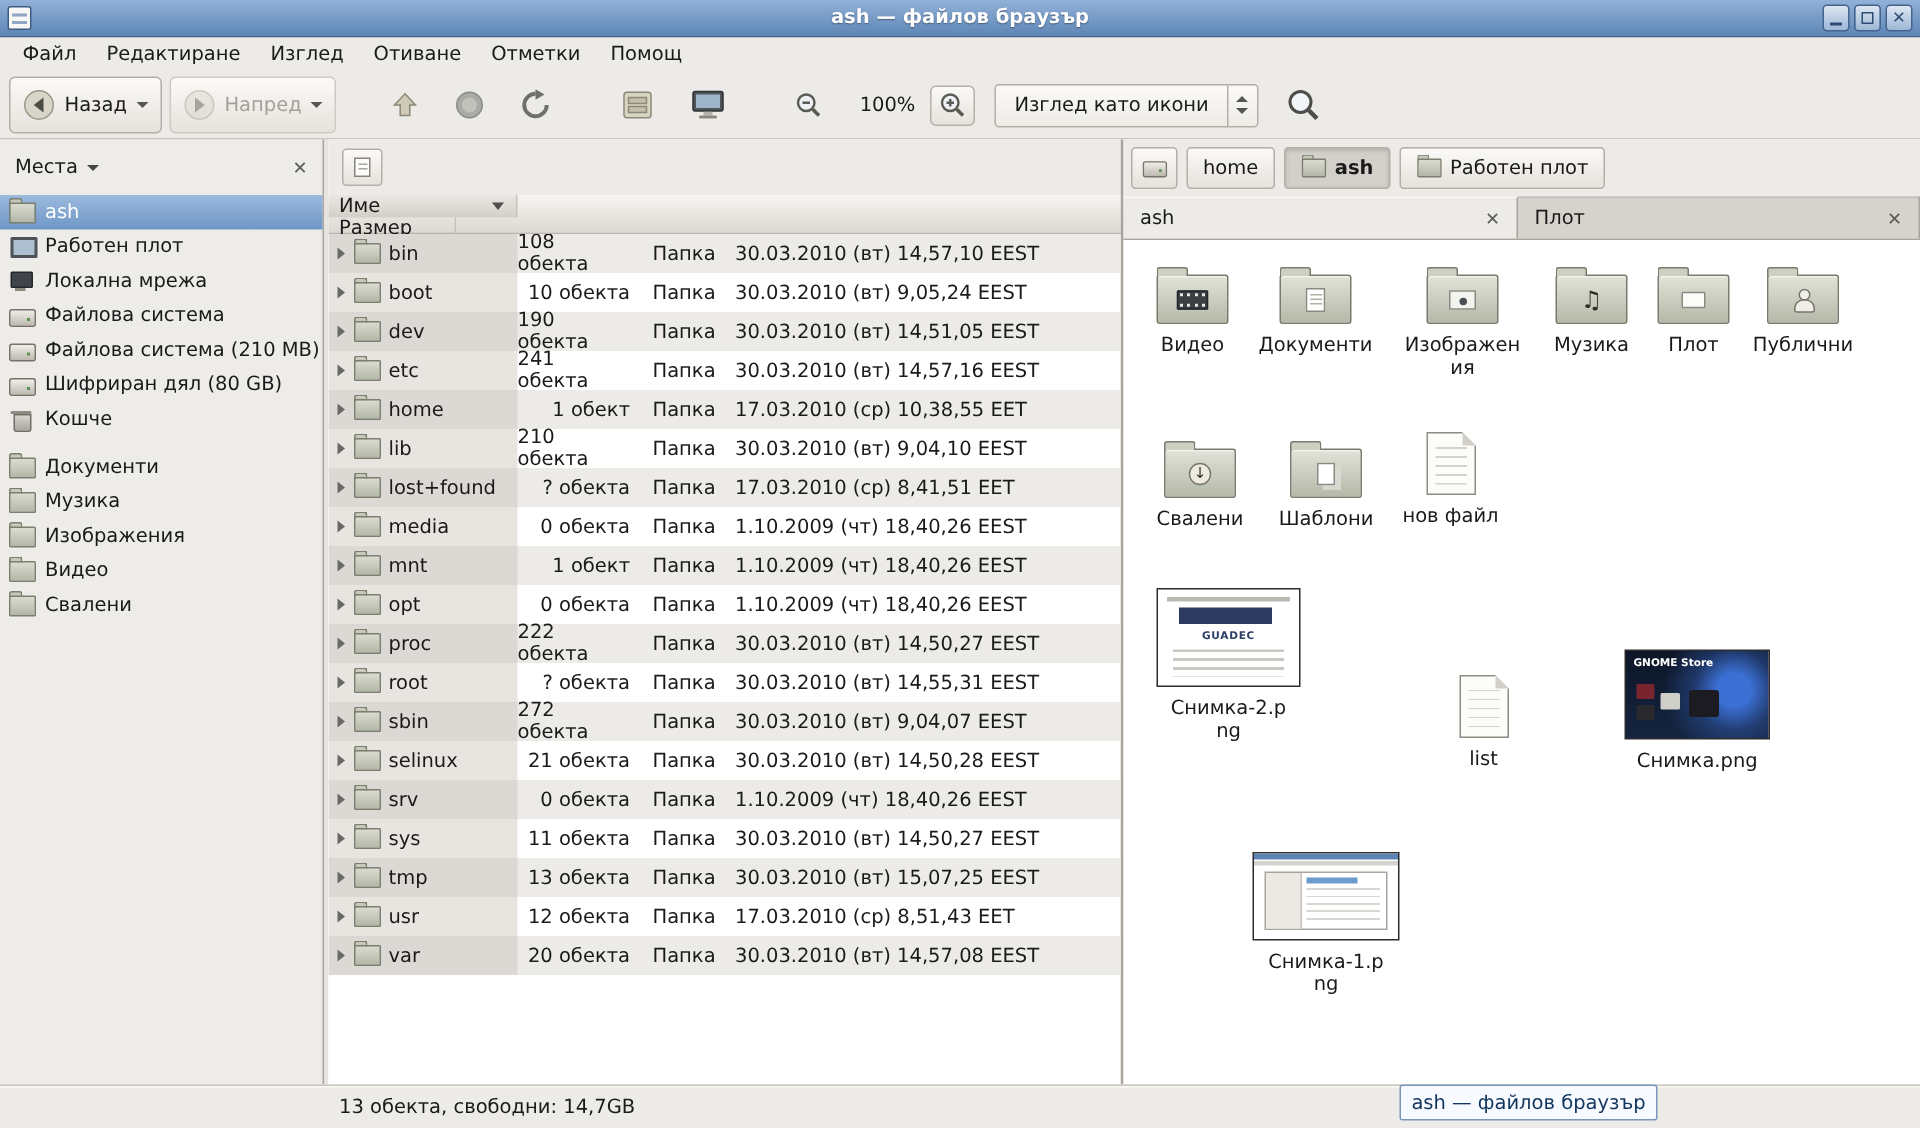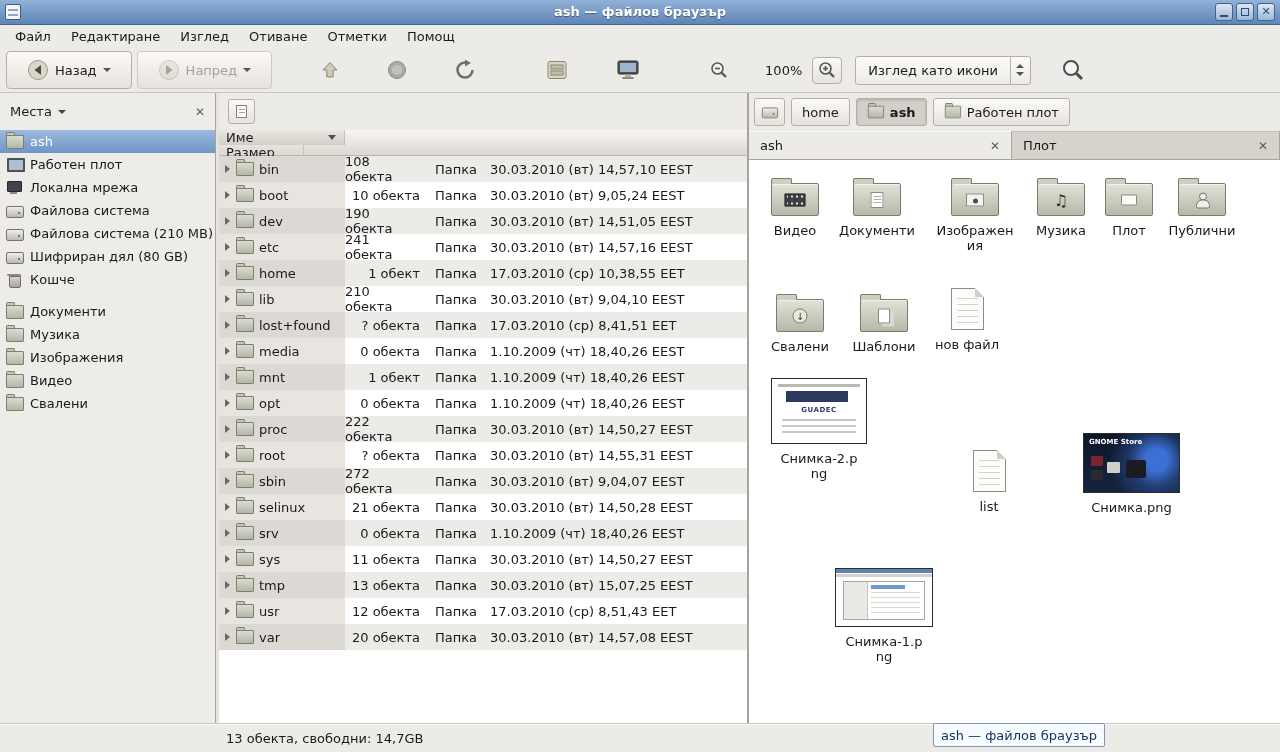--- a/index.html
+++ b/index.html
@@ -23,21 +23,21 @@
   .win-btn.cls::before{content:"✕";position:absolute;left:0;right:0;top:1px;text-align:center;font-size:11px;color:#2e4c73;}
 
   
   .menubar{position:absolute;top:25px;left:0;right:0;height:23px;background:#edebe7;
     display:flex;align-items:center;padding-left:5px;}
   .menu-item{padding:3px 10px;}
 
   
   .toolbar{position:absolute;top:48px;left:0;right:0;height:45px;background:#edebe7;
     border-bottom:1px solid #c9c5bf;display:flex;align-items:center;padding:0 6px;}
-  .tb-btn{height:38px;display:flex;align-items:center;gap:6px;padding:0 20px;border:1px solid #b4afa7;
+  .tb-btn{height:38px;display:flex;align-items:center;gap:6px;padding:0 8px;border:1px solid #b4afa7;
     border-radius:4px;background:linear-gradient(#fbfaf8,#e6e2dc);margin-right:5px;}
   .tb-flat{border:1px solid transparent;background:none;}
   .tb-btn.disabled{color:#a5a19a;border-color:#cfcbc4;}
   .tb-btn.disabled svg{opacity:.45;}
   .caret{width:0;height:0;border-left:4px solid transparent;border-right:4px solid transparent;border-top:4px solid #555;}
   .tb-gap{width:22px;}
   .zoom-label{margin:0 10px;}
   .combo{height:29px;border:1px solid #b4afa7;border-radius:3px;background:linear-gradient(#fbfaf8,#ecebe6);
     display:flex;align-items:stretch;margin:0 8px;}
   .combo-text{display:flex;align-items:center;padding:0 12px;min-width:150px;}
@@ -677,21 +677,21 @@
             <div class="gi-label">нов файл</div>
           </div>
           <div class="grid-item" style="left: 90px; top: 128px;">
             <div class="icon-wrap">
               <span class="bfolder">
                 <span class="emblem em-templates"></span>
               </span>
             </div>
             <div class="gi-label">Шаблони</div>
           </div>
-          <div class="grid-item" style="left: 21px; top: 218px; width: 98px; align-items: center;">
+          <div class="grid-item" style="left: 21px; top: 232px; width: 98px; align-items: center;">
             <div class="thumb th-guadec" style="width: 96px; height: 66px;">
               <div class="g-top"></div>
               <div class="g-band"></div>
               <span class="g-text">GUADEC</span>
               <div class="g-lines"></div>
             </div>
             <div class="gi-label" style="max-width: 80px;">Снимка-2.png</div>
           </div>
           <div class="grid-item" style="left: 195px; top: 286px;">
             <div class="icon-wrap" style="height: 46px;">

